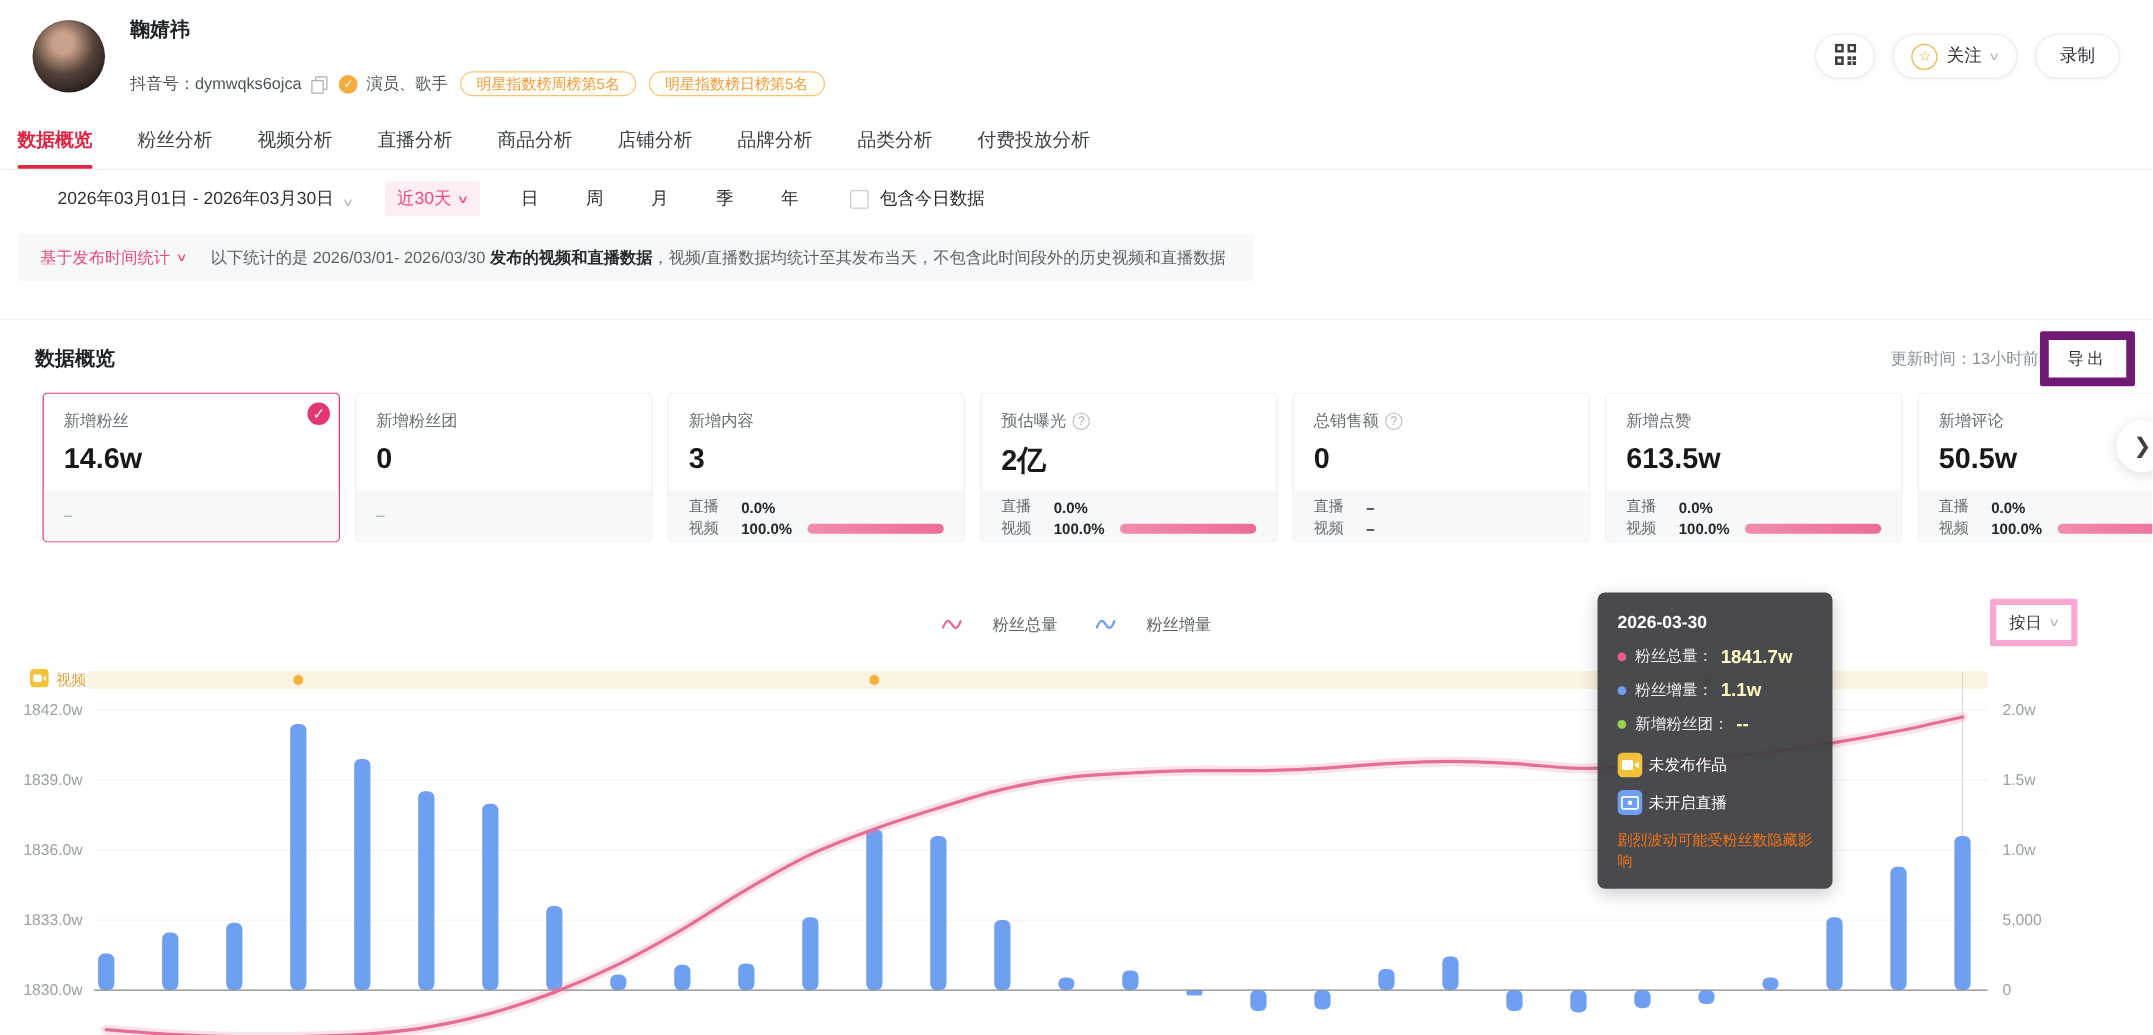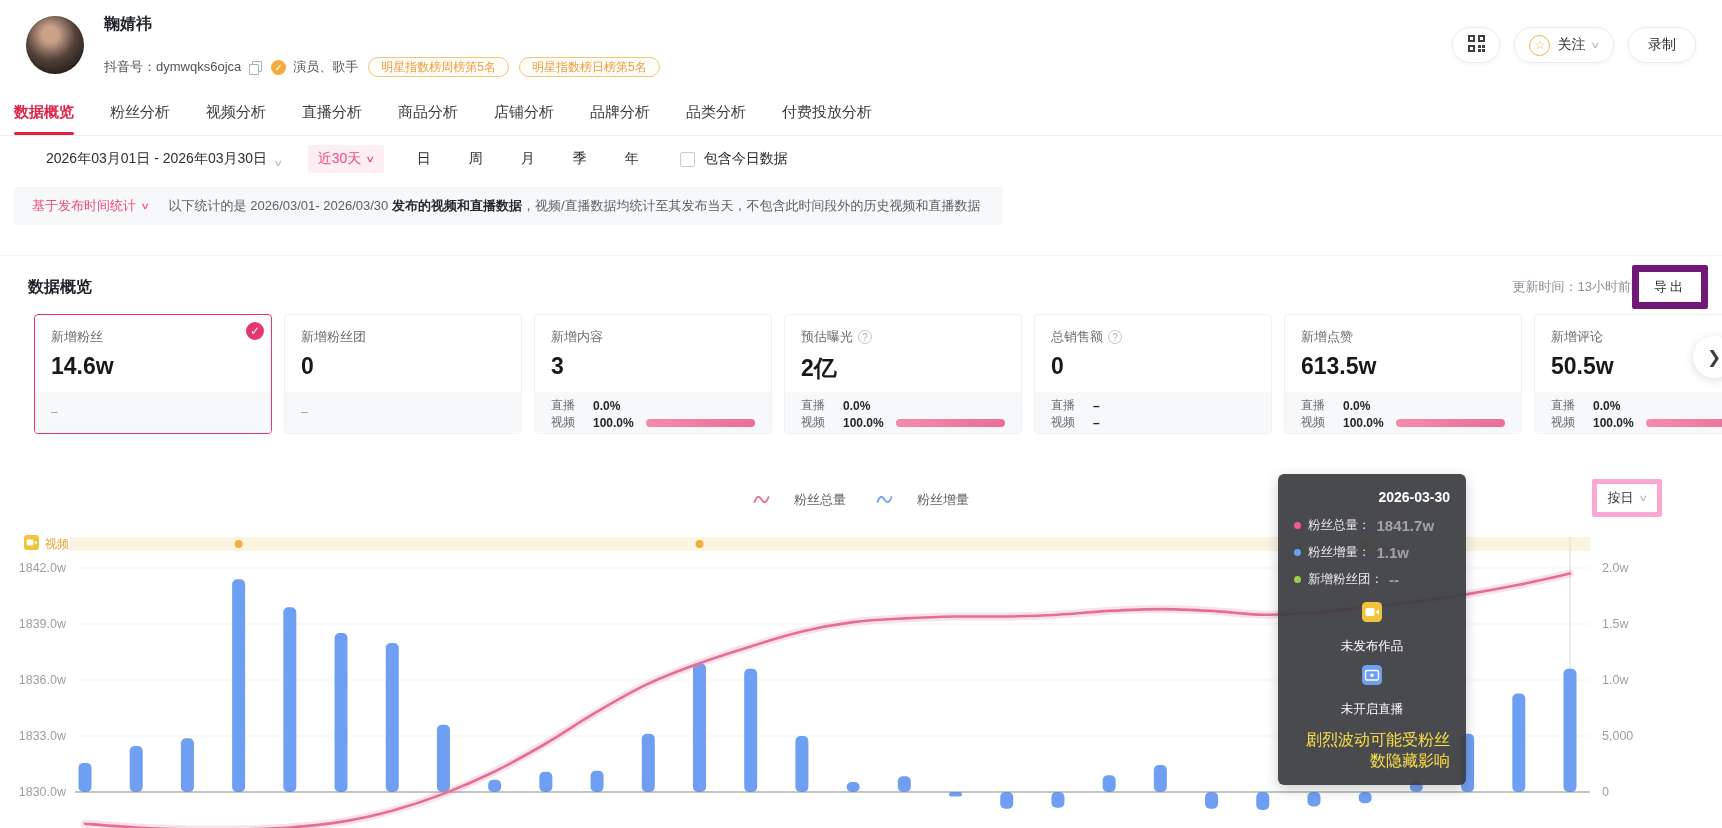--- a/index.html
+++ b/index.html
@@ -112,28 +112,28 @@
   .mode-btn { position:absolute; top:28px; right:60px; border:5px solid #f9a8d4; border-radius:2px;
     background:#fff; font-size:13px; color:#2b2f36; padding:5px 10px; display:flex;
     align-items:center; gap:7px; cursor:pointer; z-index:2; }
   .video-chip { position:absolute; top:84px; left:24px; display:flex; align-items:center; gap:6px;
     font-size:12px; color:#e3a33c; z-index:2; }
   #chart-svg { position:absolute; left:0; top:0; }
 
   
   .tooltip { position:absolute; left:1278px; top:23px; width:188px;
     background:rgba(62,63,66,.94); border-radius:6px; padding:15px 16px 13px; color:#fff;
-    z-index:5; box-shadow:0 4px 14px rgba(0,0,0,.2);text-align:right; }
+    z-index:5; box-shadow:0 4px 14px rgba(0,0,0,.2); }
   .tt-date { font-size:14px; font-weight:bold; margin-bottom:12px; }
   .tt-row { display:flex; align-items:center; margin-bottom:10px; font-size:12.5px; color:#ececec; }
   .tt-dot { width:7px; height:7px; border-radius:50%; margin-right:7px; flex:0 0 auto; }
-  .tt-val { font-size:15px; font-weight:bold; color:#a3a3a3; margin-left:6px; }
-  .tt-note { display:flex; align-items:center; gap:16px; font-size:12.5px; margin-top:10px;flex-direction:column; }
+  .tt-val { font-size:15px; font-weight:bold; color:#fef9c3; margin-left:6px; }
+  .tt-note { display:flex; align-items:center; gap:5px; font-size:12.5px; margin-top:10px; }
   .tt-note:first-of-type { margin-top:14px; }
-  .tt-footer { margin-top:12px; font-size:16px; color:#fde047; }
+  .tt-footer { margin-top:12px; font-size:12px; color:#f97316; }
 </style>
 </head>
 <body>
 
 
 
 
 <div class="header">
   <div class="avatar"></div>
   <div class="h-info">

